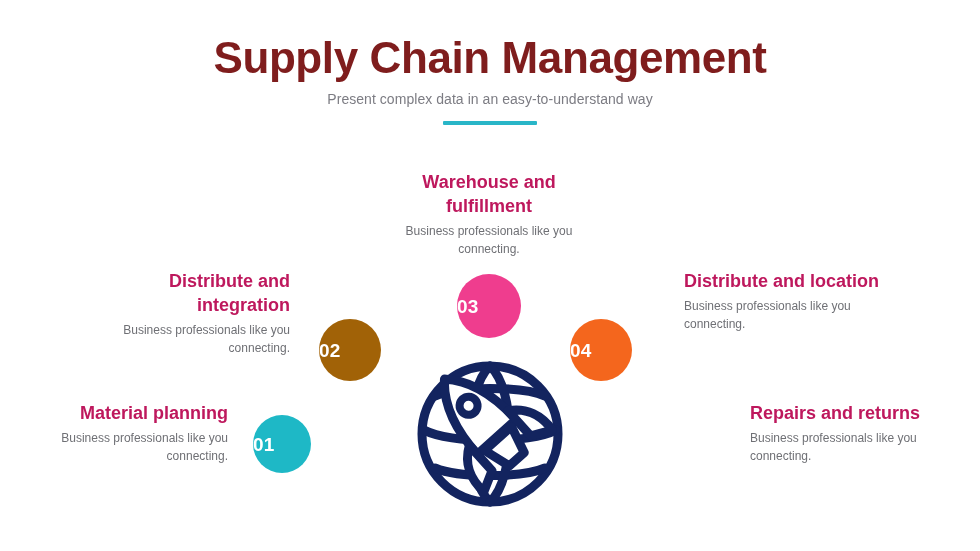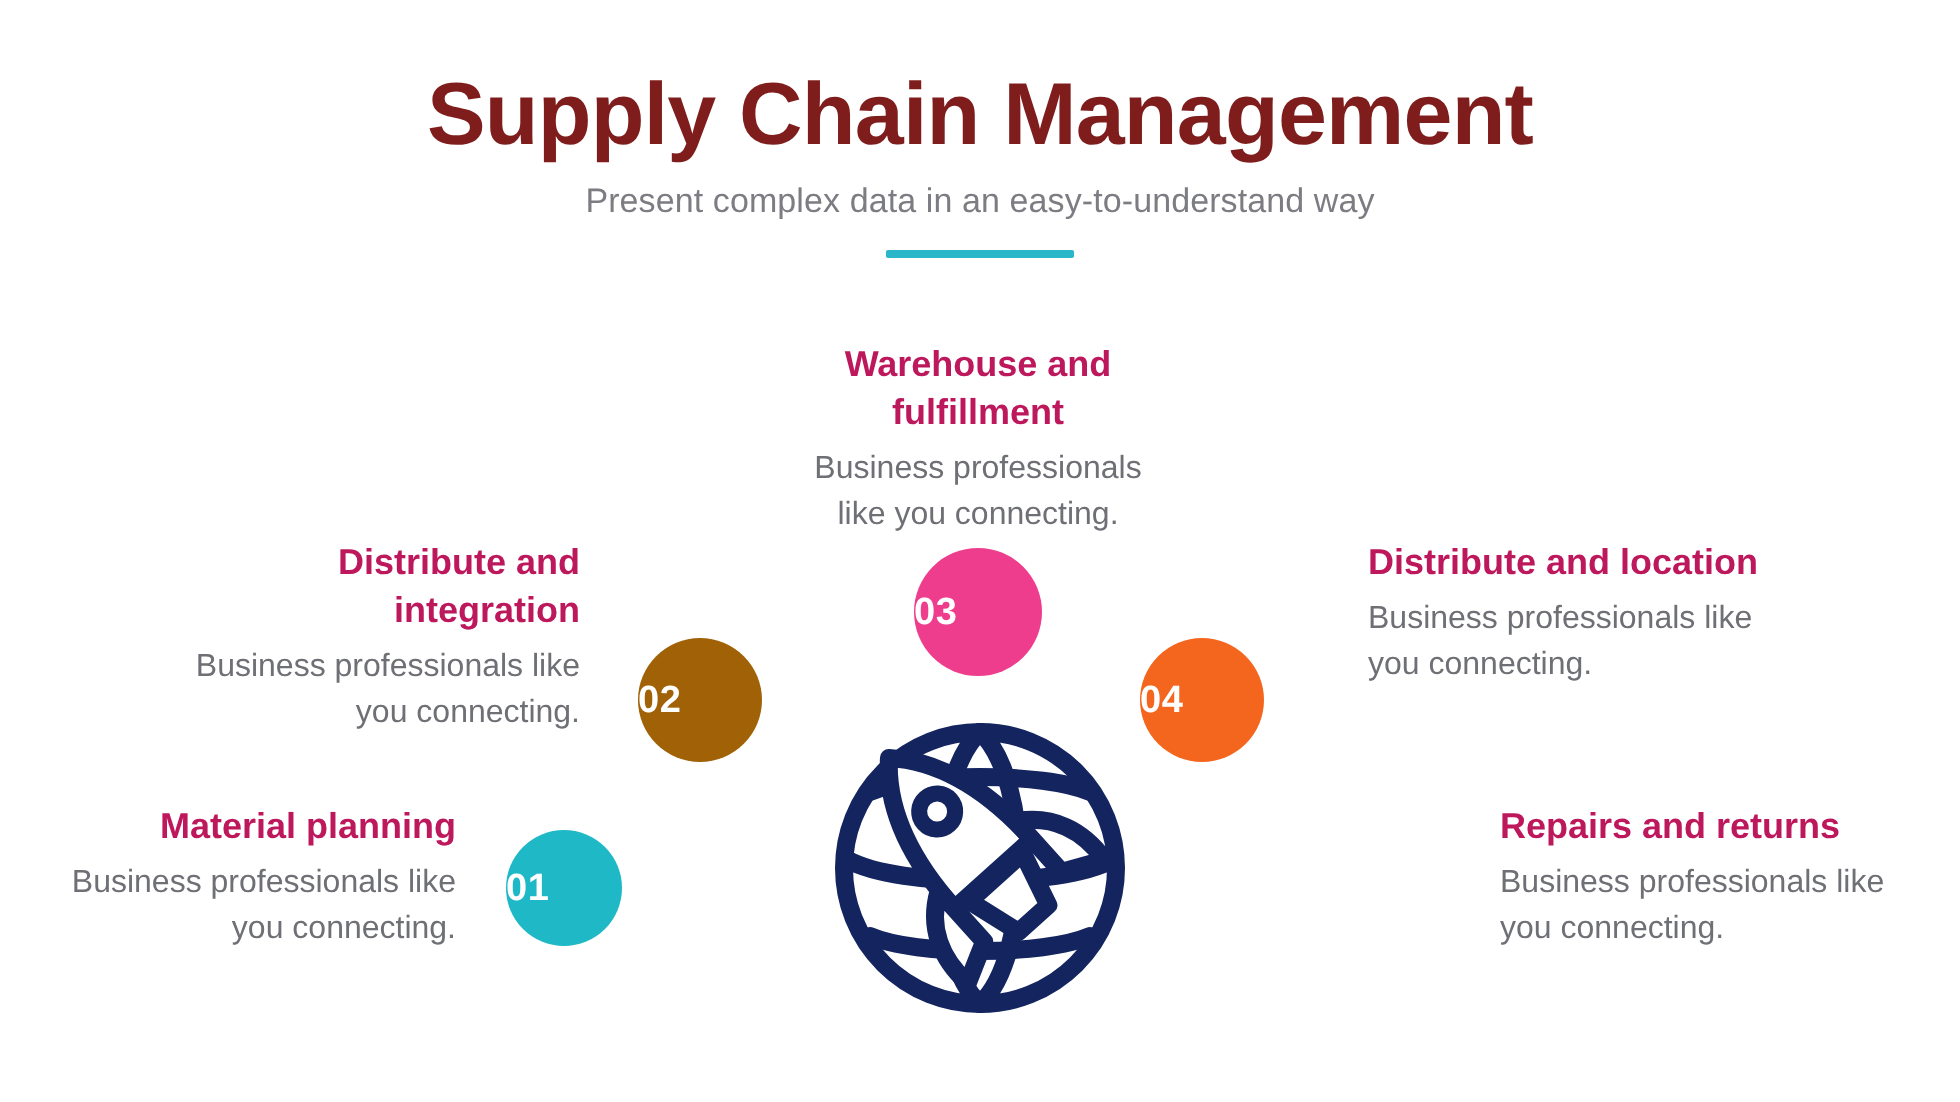--- a/index.html
+++ b/index.html
@@ -31,21 +31,21 @@
   }
   #slide-title {
     font-size: 44px;
     font-weight: bold;
     color: #7f1d1d;
     letter-spacing: -0.4px;
     line-height: 1.08;
     margin: 0;
   }
   #slide-subtitle {
-    font-size: 17px;
+    font-size: 14px;
     color: #7c7c83;
     margin: 9px 0 0 0;
     letter-spacing: 0.05px;
     text-align: center;
   }
   #accent-bar {
     width: 94px;
     height: 4px;
     background: #29b6c8;
     margin: 14px auto 0 auto;
@@ -89,21 +89,21 @@
     position: absolute;
   }
   .step-text .step-title {
     font-size: 18px;
     font-weight: bold;
     color: #be185d;
     line-height: 1.33;
     margin: 0;
   }
   .step-text .step-desc {
-    font-size: 16px;
+    font-size: 12px;
     color: #6f7075;
     line-height: 1.47;
     margin: 4px 0 0 0;
   }
   .align-right { text-align: right; }
   .align-left  { text-align: left; }
 
   #text-1 { left: 20px;  top: 402px; width: 208px; }
   #text-2 { left: 96px;  top: 270px; width: 194px; }
   #text-3 { left: 399px; top: 171px; width: 180px; text-align: center; }

